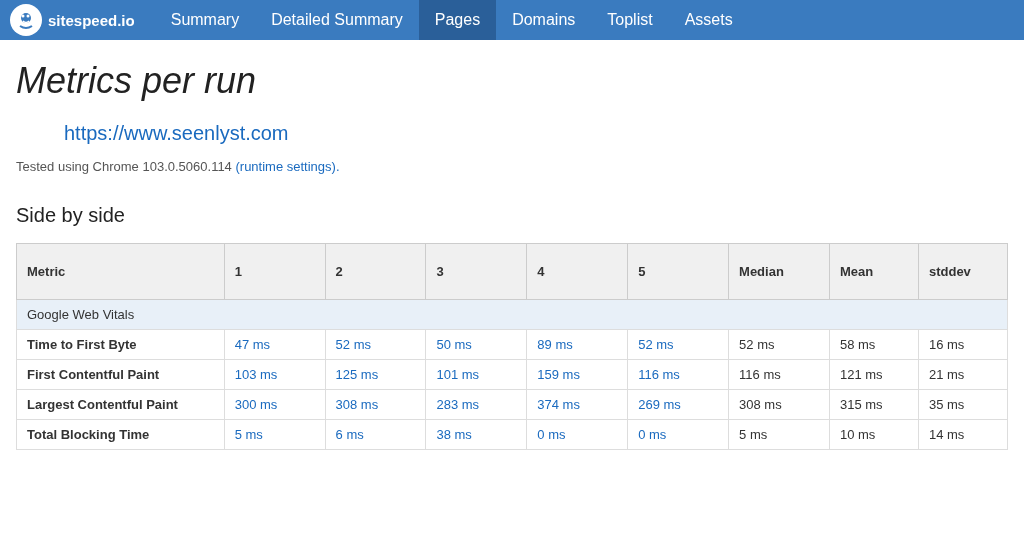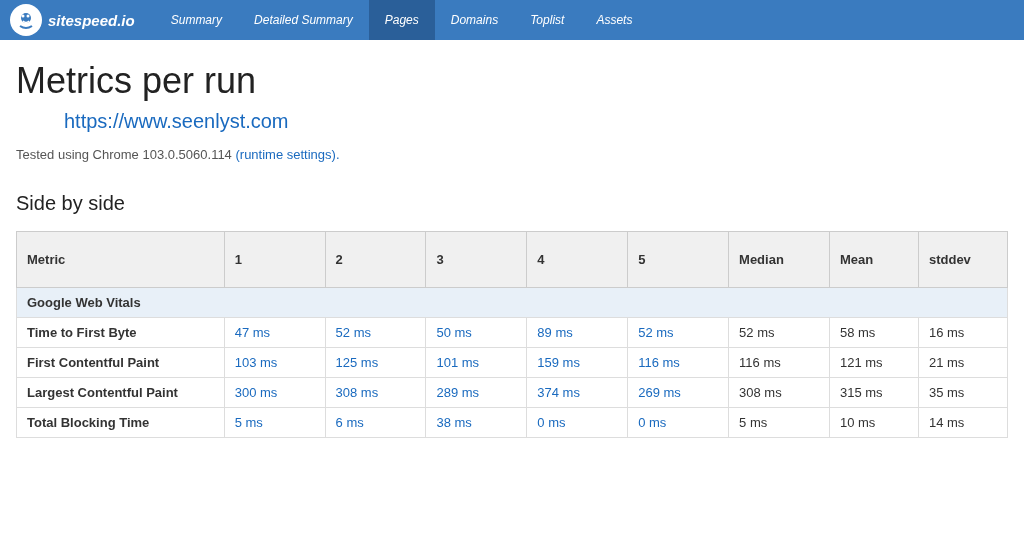--- a/index.html
+++ b/index.html
@@ -5,21 +5,20 @@
     * { margin: 0; padding: 0; box-sizing: border-box; }
     body { font-family: Arial, sans-serif; font-size: 14px; color: #333; background: #fff; }
 
     
     .navbar {
       background-color: #3a7bbf;
       display: flex;
       align-items: center;
       height: 40px;
       padding: 0 10px;
-      font-style: italic;
     }
     .navbar-logo {
       display: flex;
       align-items: center;
       margin-right: 20px;
     }
     .navbar-logo-icon {
       width: 32px;
       height: 32px;
       background: #fff;
@@ -30,41 +29,42 @@
       margin-right: 6px;
       overflow: hidden;
     }
     .navbar-logo-text {
       color: #fff;
       font-size: 15px;
       font-weight: bold;
     }
     .nav-item {
       color: #fff;
-      font-size: 12px;
+      font-size: 16px;
       padding: 0 16px;
       height: 40px;
       display: flex;
       align-items: center;
       cursor: pointer;
       text-decoration: none;
     }
     .nav-item.active {
       background-color: #2a5f99;
     }
 
     
     .content {
       padding: 20px 16px;
     }
     .page-title {
       font-size: 36px;
       font-weight: normal;
-      margin-bottom: 8px;
+      margin-bottom: 20px;
       color: #222;
+      font-style: italic;
     }
     .site-url {
       color: #1a6abf;
       font-size: 20px;
       text-decoration: none;
       display: block;
       margin-bottom: 14px;
       margin-left: 48px;
     }
     .tested-info {
@@ -95,21 +95,21 @@
       padding: 20px 10px;
       text-align: left;
       font-weight: bold;
     }
     .metrics-table td {
       border: 1px solid #ddd;
       padding: 7px 10px;
     }
     .metrics-table tr.group-header td {
       background: #e8f0f8;
-      font-weight: bold;
+      font-weight: normal;
       font-size: 13px;
     }
     .metrics-table tr.data-row td:first-child {
       font-weight: bold;
     }
     .metrics-table a {
       color: #1a6abf;
       text-decoration: none;
     }
     .col-metric { width: 175px; }
@@ -192,21 +192,21 @@
           <td><a href="#">159 ms</a></td>
           <td><a href="#">116 ms</a></td>
           <td>116 ms</td>
           <td>121 ms</td>
           <td>21 ms</td>
         </tr>
         <tr class="data-row">
           <td>Largest Contentful Paint</td>
           <td><a href="#">300 ms</a></td>
           <td><a href="#">308 ms</a></td>
-          <td><a href="#">289 ms</a></td>
+          <td><a href="#">283 ms</a></td>
           <td><a href="#">374 ms</a></td>
           <td><a href="#">269 ms</a></td>
           <td>308 ms</td>
           <td>315 ms</td>
           <td>35 ms</td>
         </tr>
         <tr class="data-row">
           <td>Total Blocking Time</td>
           <td><a href="#">5 ms</a></td>
           <td><a href="#">6 ms</a></td>

